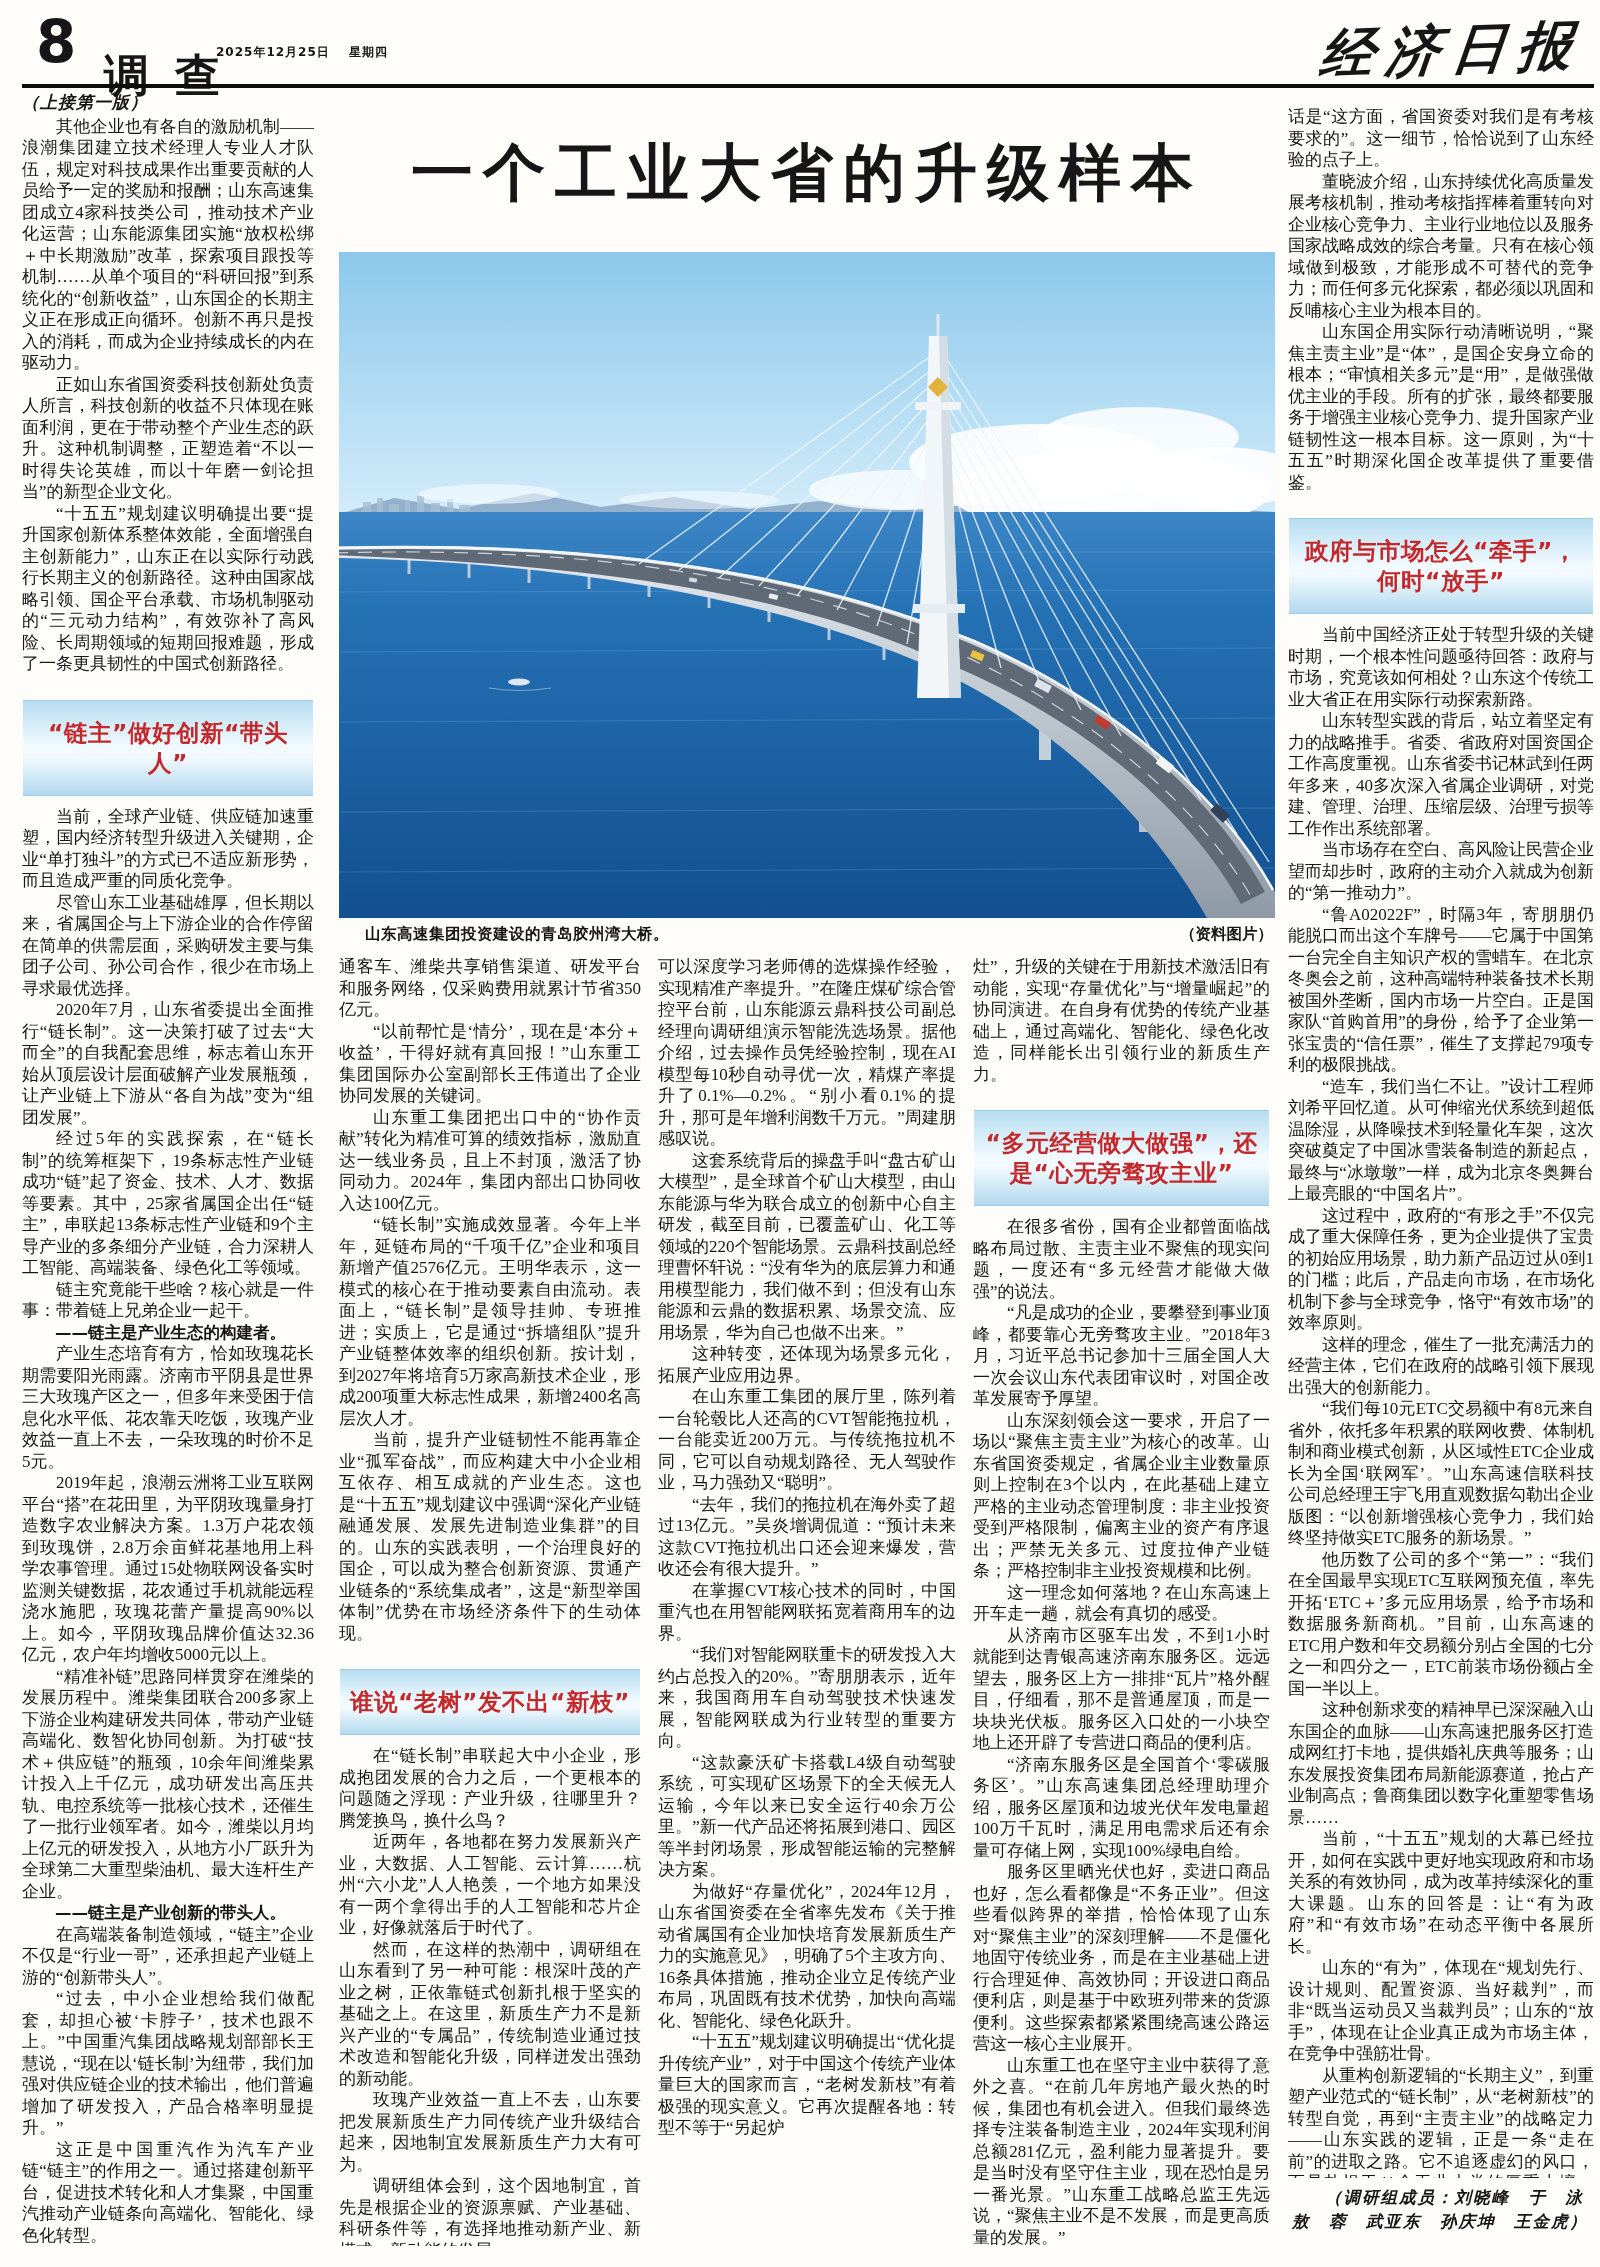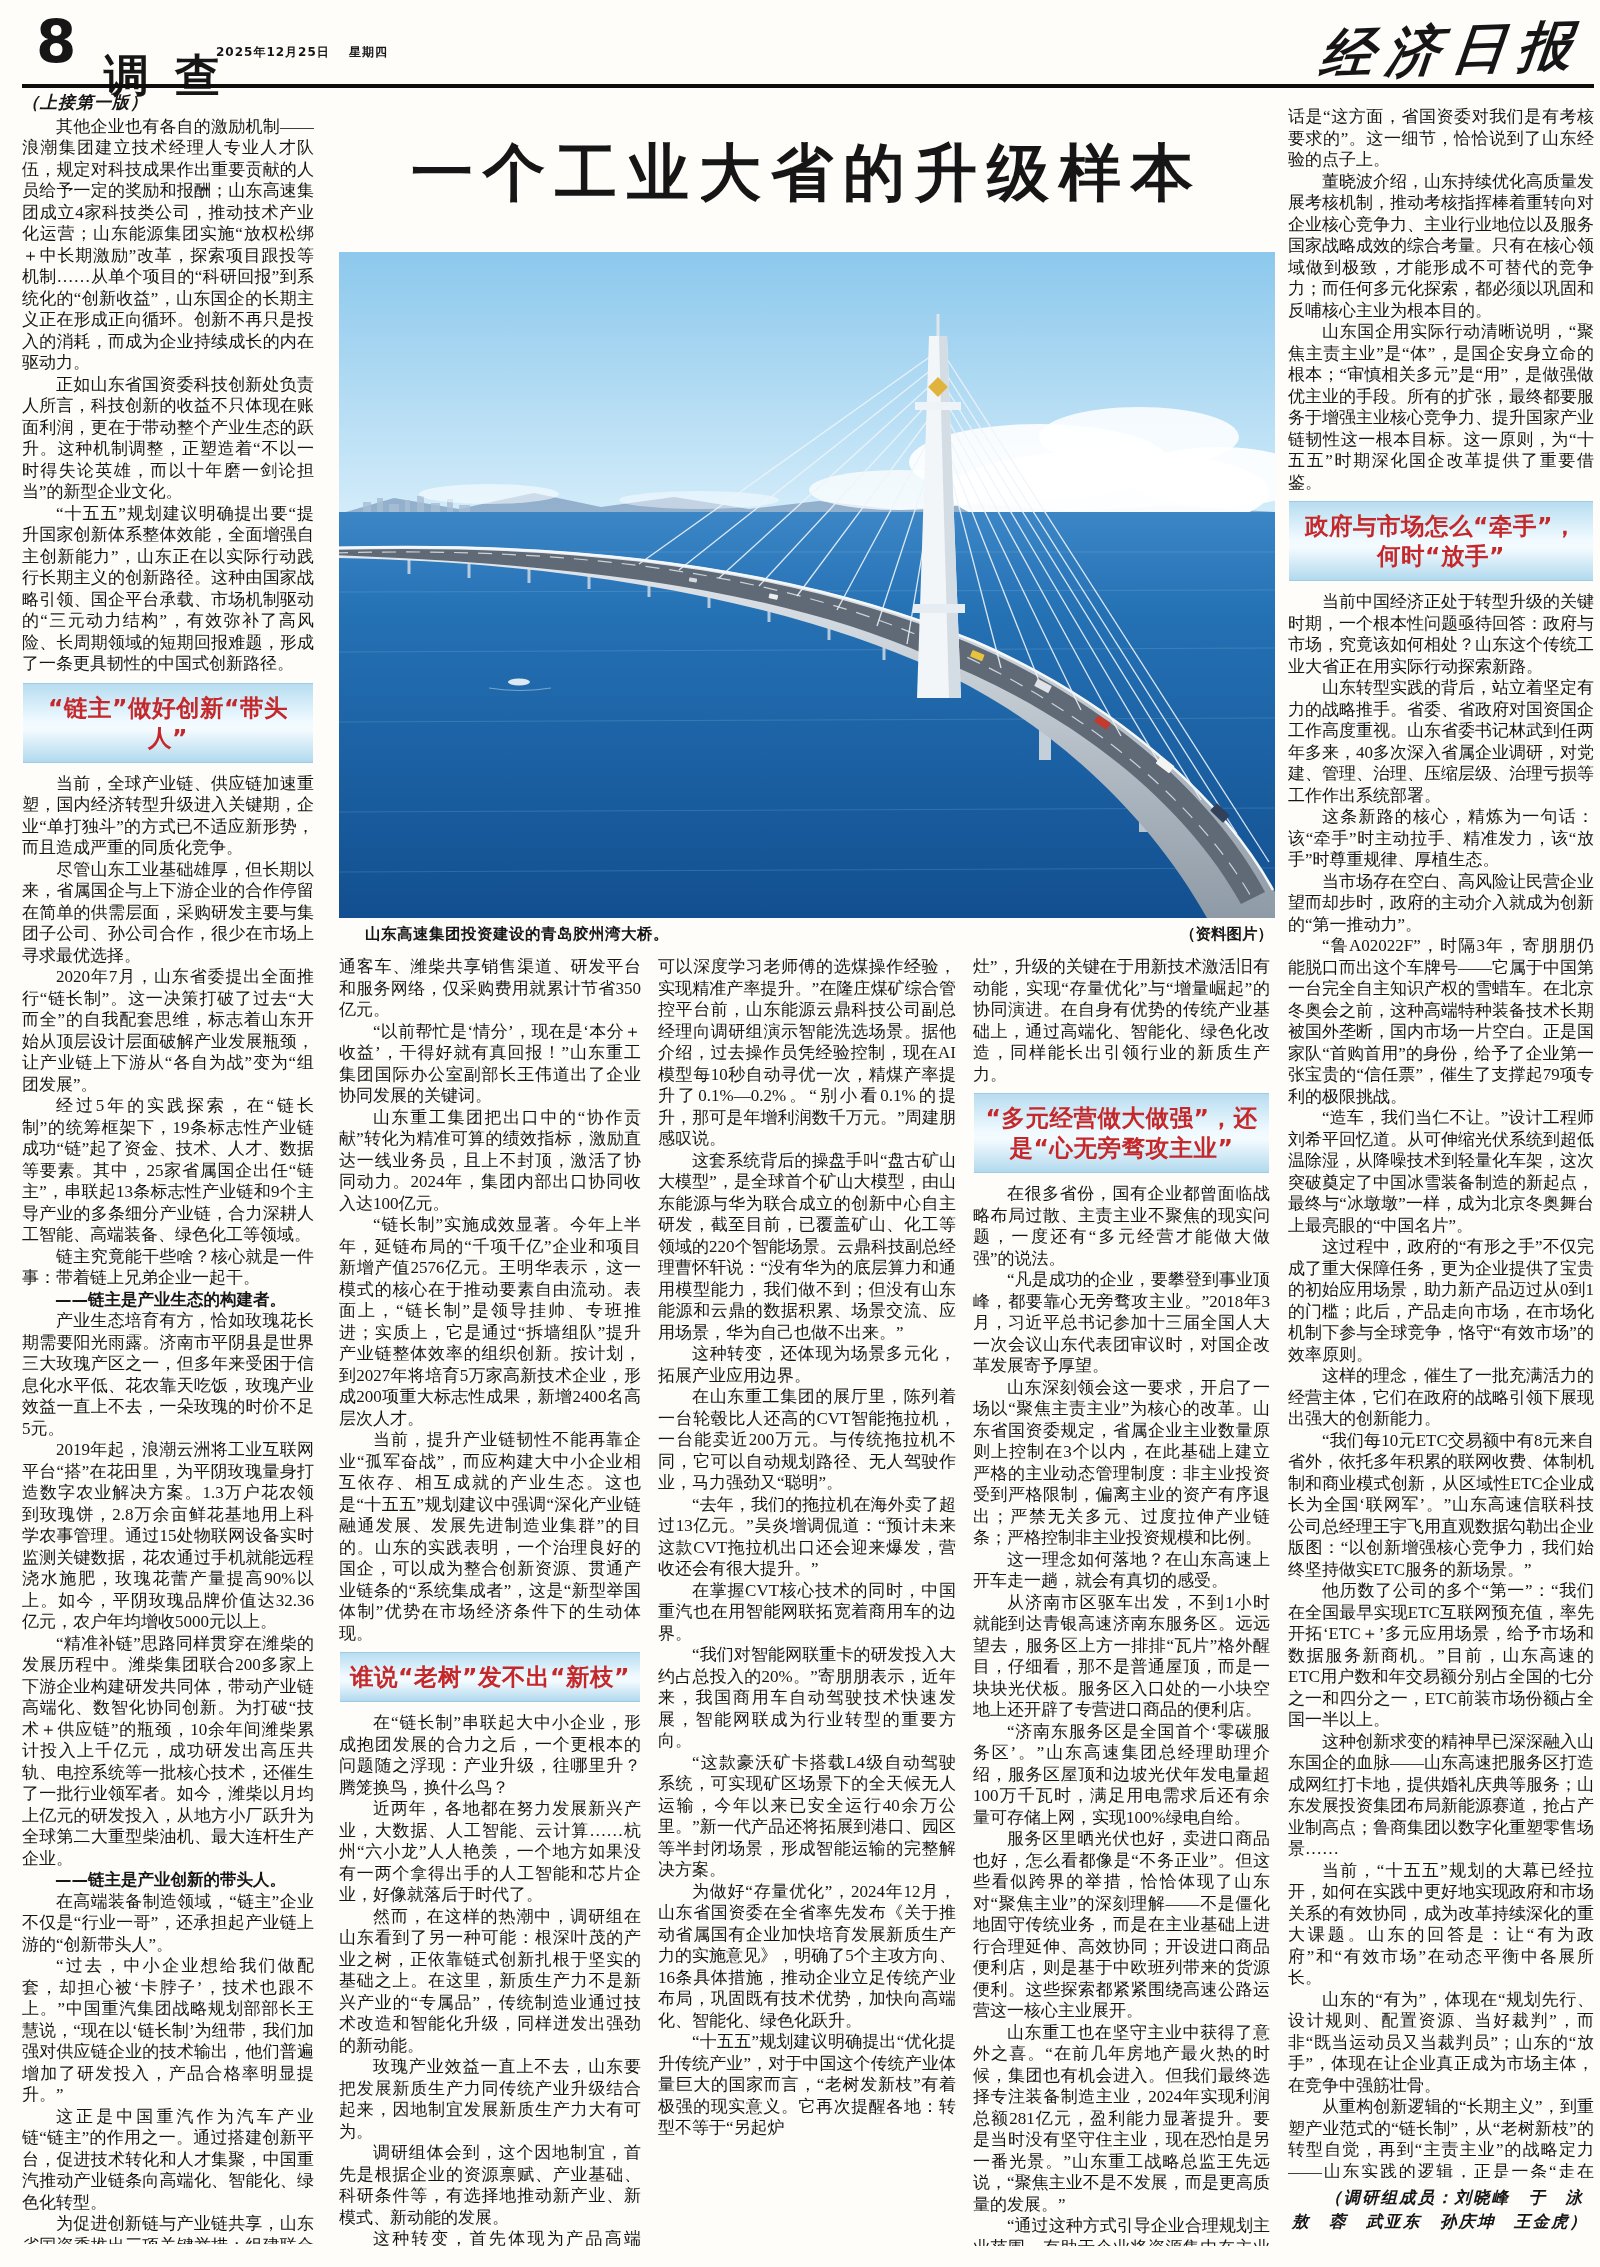--- a/index.html
+++ b/index.html
@@ -25,21 +25,21 @@
         font-size:15.5px;}
   .caption-row .cap{position:absolute;left:26px;top:2px;letter-spacing:.5px;}
   .caption-row .cred{position:absolute;right:2px;top:2px;}
   
   .col{position:absolute;overflow:hidden;text-align:justify;}
   .col p{margin:0;font-size:17px;line-height:21.5px;}
   .para{text-indent:2em;}
   .cont{text-indent:0;}
   .bold-lead{text-indent:2em;font-weight:bold;font-family:"DejaVu Sans",sans-serif;font-size:16.5px !important;}
   .note{text-indent:0;font-style:italic;font-weight:bold;letter-spacing:1px;margin-bottom:2px !important;}
-  .subhead{margin:8px 1px 10px;padding:9px 6px;text-align:center;
+  .subhead{margin:25px 1px 10px;padding:17px 6px;text-align:center;
         font-family:"DejaVu Sans",sans-serif;font-weight:bold;font-size:23.5px;line-height:30px;
         color:#c4282a;letter-spacing:.5px;
         background:linear-gradient(180deg,#b7ddf0 0%,#eef9ff 46%,#f4fbff 58%,#b2d9ee 100%);
         border-top:1px solid #9fccE4;border-bottom:1px solid #9fcce4;}
   .credit{font-size:16.5px;line-height:24px;font-weight:bold;font-style:italic;
         text-indent:2em;letter-spacing:2px;margin-top:6px !important;}
   .footerbox{position:absolute;left:1288px;top:2180px;width:306px;}
 </style>
 </head>
 <body>
@@ -228,21 +228,20 @@
       <p class="para">山东重工也在坚守主业中获得了意外之喜。“在前几年房地产最火热的时候，集团也有机会进入。但我们最终选择专注装备制造主业，2024年实现利润总额281亿元，盈利能力显著提升。要是当时没有坚守住主业，现在恐怕是另一番光景。”山东重工战略总监王先远说，“聚焦主业不是不发展，而是更高质量的发展。”</p>
       <p class="para">“通过这种方式引导企业合理规划主业范围，有助于企业将资源集中在主业发展上，既防止盲目扩张，也避免‘内卷式’竞争。”魏建强说。</p>
     </div>
   <div class="col" style="left:1288px;top:106px;width:306px;height:2072px;">
       <p class="cont">话是“这方面，省国资委对我们是有考核要求的”。这一细节，恰恰说到了山东经验的点子上。</p>
       <p class="para">董晓波介绍，山东持续优化高质量发展考核机制，推动考核指挥棒着重转向对企业核心竞争力、主业行业地位以及服务国家战略成效的综合考量。只有在核心领域做到极致，才能形成不可替代的竞争力；而任何多元化探索，都必须以巩固和反哺核心主业为根本目的。</p>
       <p class="para">山东国企用实际行动清晰说明，“聚焦主责主业”是“体”，是国企安身立命的根本；“审慎相关多元”是“用”，是做强做优主业的手段。所有的扩张，最终都要服务于增强主业核心竞争力、提升国家产业链韧性这一根本目标。这一原则，为“十五五”时期深化国企改革提供了重要借鉴。</p>
       <div class="subhead">政府与市场怎么“牵手”，何时“放手”</div>
       <p class="para">当前中国经济正处于转型升级的关键时期，一个根本性问题亟待回答：政府与市场，究竟该如何相处？山东这个传统工业大省正在用实际行动探索新路。</p>
       <p class="para">山东转型实践的背后，站立着坚定有力的战略推手。省委、省政府对国资国企工作高度重视。山东省委书记林武到任两年多来，40多次深入省属企业调研，对党建、管理、治理、压缩层级、治理亏损等工作作出系统部署。</p>
-      <p class="para">这条新路的核心，精炼为一句话：该“牵手”时主动拉手、精准发力，该“放手”时尊重规律、厚植生态。</p>
       <p class="para">当市场存在空白、高风险让民营企业望而却步时，政府的主动介入就成为创新的“第一推动力”。</p>
       <p class="para">“鲁A02022F”，时隔3年，寄朋朋仍能脱口而出这个车牌号——它属于中国第一台完全自主知识产权的雪蜡车。在北京冬奥会之前，这种高端特种装备技术长期被国外垄断，国内市场一片空白。正是国家队“首购首用”的身份，给予了企业第一张宝贵的“信任票”，催生了支撑起79项专利的极限挑战。</p>
       <p class="para">“造车，我们当仁不让。”设计工程师刘希平回忆道。从可伸缩光伏系统到超低温除湿，从降噪技术到轻量化车架，这次突破奠定了中国冰雪装备制造的新起点，最终与“冰墩墩”一样，成为北京冬奥舞台上最亮眼的“中国名片”。</p>
       <p class="para">这过程中，政府的“有形之手”不仅完成了重大保障任务，更为企业提供了宝贵的初始应用场景，助力新产品迈过从0到1的门槛；此后，产品走向市场，在市场化机制下参与全球竞争，恪守“有效市场”的效率原则。</p>
       <p class="para">这样的理念，催生了一批充满活力的经营主体，它们在政府的战略引领下展现出强大的创新能力。</p>
       <p class="para">“我们每10元ETC交易额中有8元来自省外，依托多年积累的联网收费、体制机制和商业模式创新，从区域性ETC企业成长为全国‘联网军’。”山东高速信联科技公司总经理王宇飞用直观数据勾勒出企业版图：“以创新增强核心竞争力，我们始终坚持做实ETC服务的新场景。”</p>
       <p class="para">他历数了公司的多个“第一”：“我们在全国最早实现ETC互联网预充值，率先开拓‘ETC＋’多元应用场景，给予市场和数据服务新商机。”目前，山东高速的ETC用户数和年交易额分别占全国的七分之一和四分之一，ETC前装市场份额占全国一半以上。</p>
       <p class="para">这种创新求变的精神早已深深融入山东国企的血脉——山东高速把服务区打造成网红打卡地，提供婚礼庆典等服务；山东发展投资集团布局新能源赛道，抢占产业制高点；鲁商集团以数字化重塑零售场景……</p>
       <p class="para">当前，“十五五”规划的大幕已经拉开，如何在实践中更好地实现政府和市场关系的有效协同，成为改革持续深化的重大课题。山东的回答是：让“有为政府”和“有效市场”在动态平衡中各展所长。</p>
       <p class="para">山东的“有为”，体现在“规划先行、设计规则、配置资源、当好裁判”，而非“既当运动员又当裁判员”；山东的“放手”，体现在让企业真正成为市场主体，在竞争中强筋壮骨。</p>

